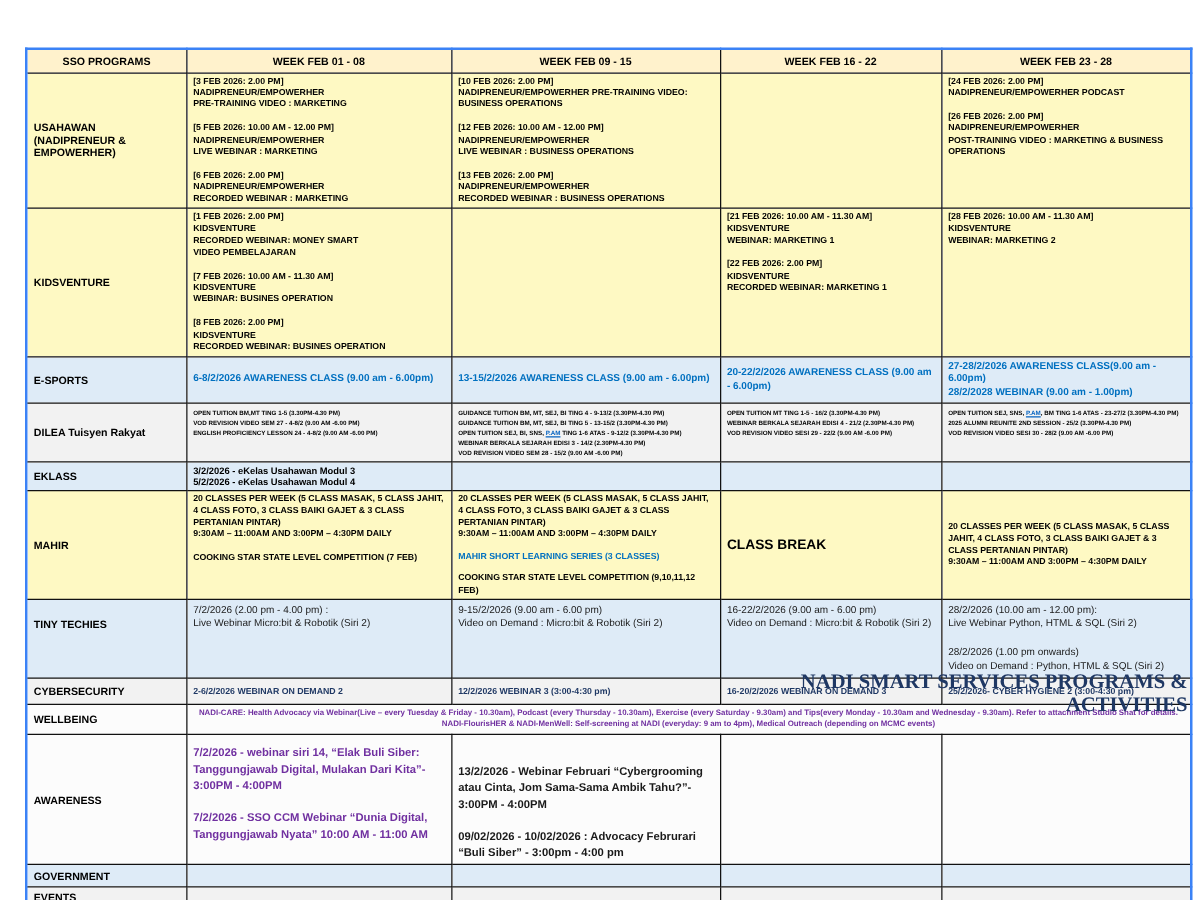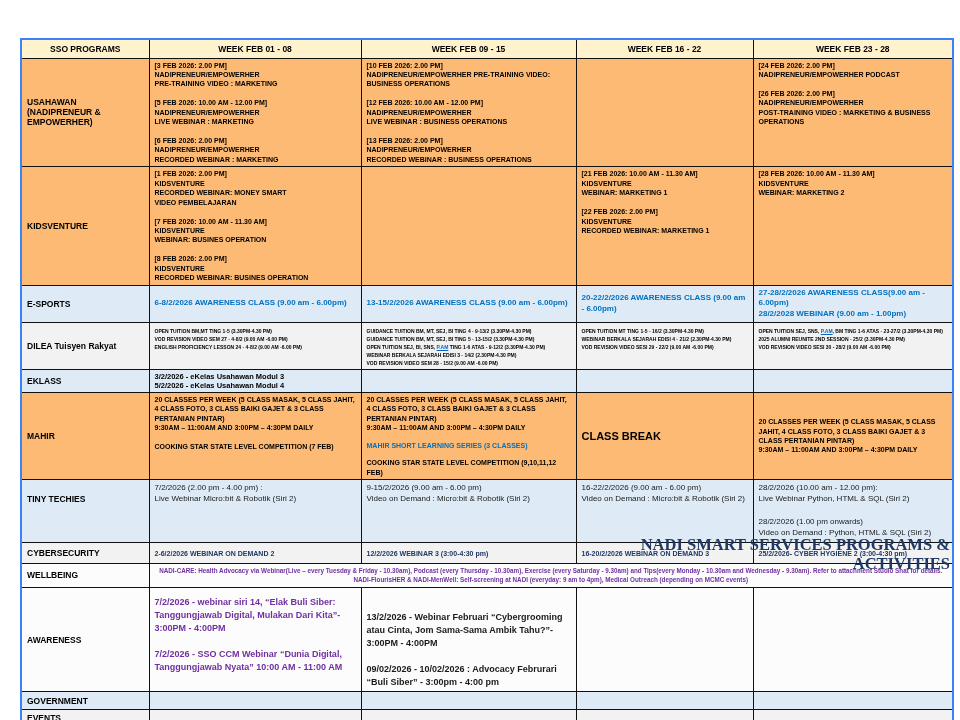--- a/index.html
+++ b/index.html
@@ -5,21 +5,21 @@
   * { margin:0; padding:0; box-sizing:border-box; }
   body { background:#ffffff; font-family:"Liberation Sans", sans-serif; }
   .page { position:relative; width:960px; height:720px; background:#ffffff; overflow:hidden; }
   table { position:absolute; left:20px; top:38px; width:932px; border-collapse:collapse; table-layout:fixed; }
   th, td { border:1px solid #111; padding:2px 5px; vertical-align:top; overflow:hidden; }
   table { border:2px solid #3b82f6; }
   thead th { background:#FFF2CC; font-size:8.5px; font-weight:bold; text-align:center; vertical-align:middle; color:#000; }
   td.label { font-size:8.5px; font-weight:bold; vertical-align:middle; color:#000; white-space:pre-line; }
   .prel { white-space:pre-line; }
   
-  .bg-gray td { background:#fdba74; }
+  .bg-gray td { background:#fef9c3; }
   .bg-blue td { background:#DEEBF7; }
   .bg-lite td { background:#F2F2F2; }
   .bg-white td { background:#FCFCFC; }
   
   .h-header { height:19px; }
   .h-usahawan { height:103px; }
   .h-kids { height:117px; }
   .h-esports { height:25px; }
   .h-dilea { height:45px; }
   .h-eklass { height:23px; }

